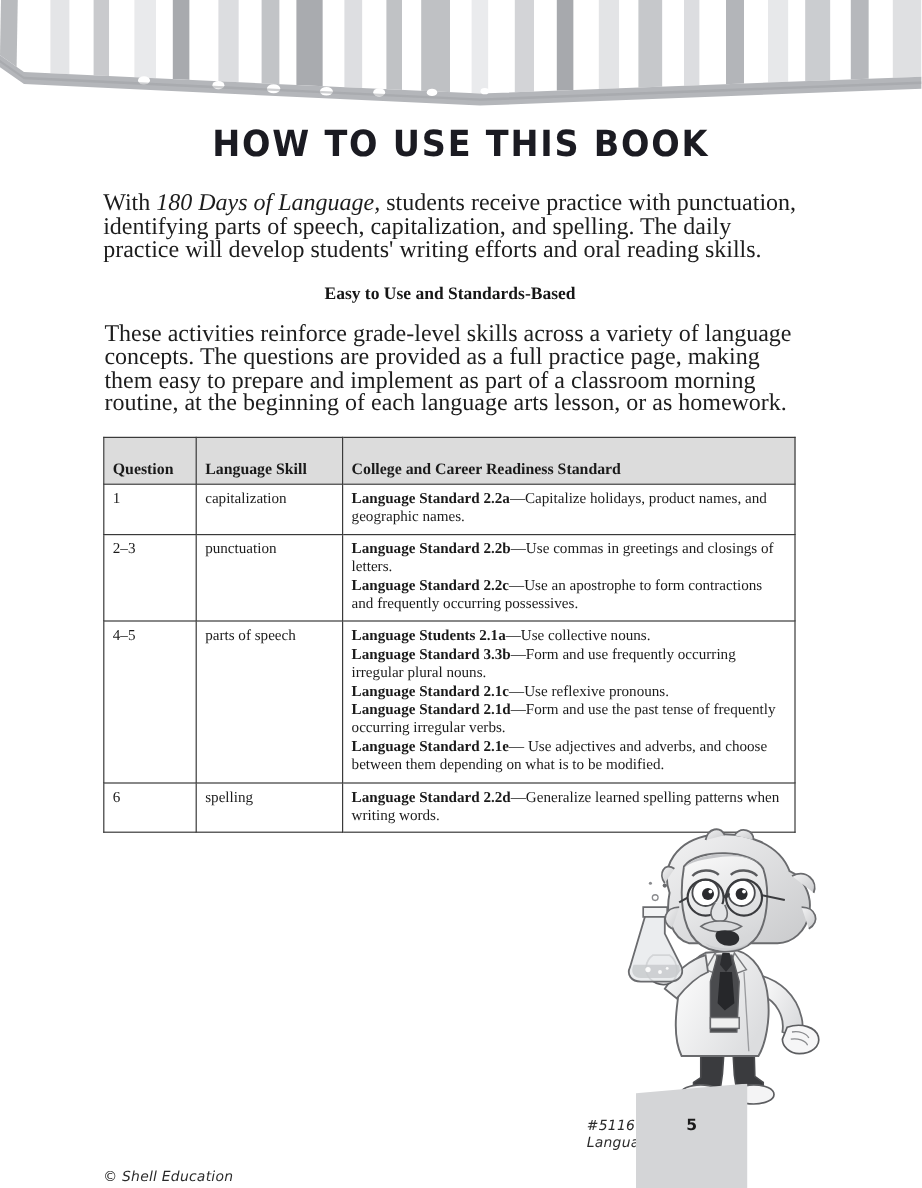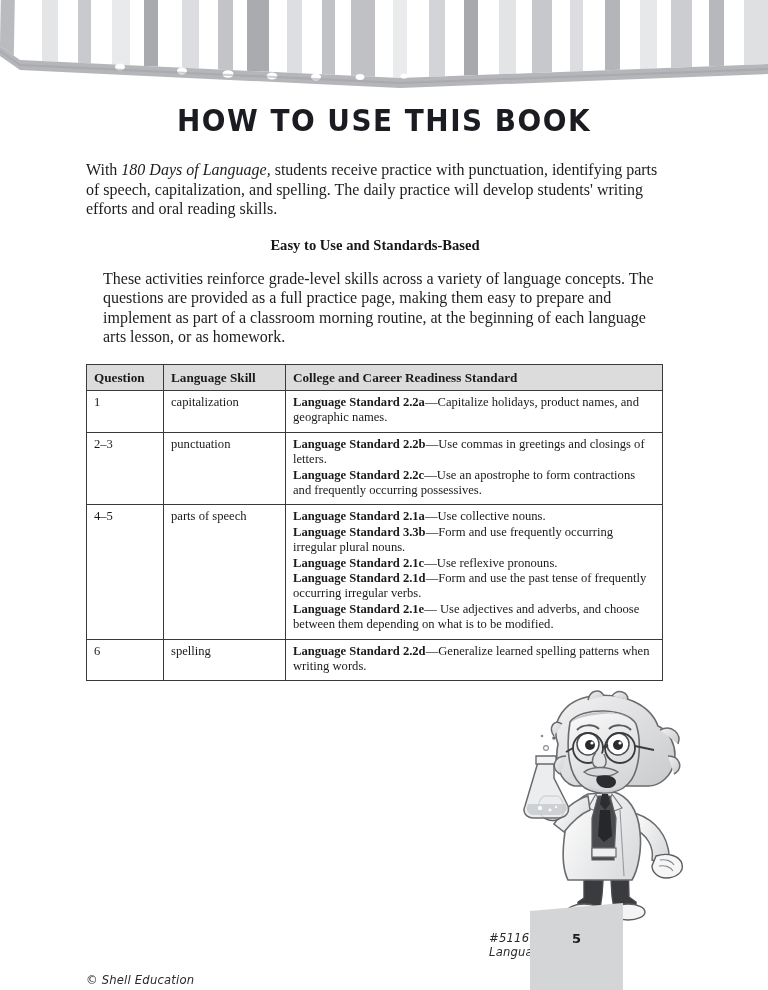--- a/index.html
+++ b/index.html
@@ -52,26 +52,26 @@
 
   .content {
     position: absolute;
     left: 86px;
     top: 160px;
     width: 578px;
   }
 
   p.para {
     margin: 0 0 17px 0;
-    font-size: 16px;
+    font-size: 20px;
     line-height: 19.5px;
     text-align: left;
     color: #1d1d1d;
   }
-  p.para.indent { margin-left: 17px; }
+  p.para.indent { margin-left: 1px; }
   .it { font-style: italic; }
   .sub {
     margin: 4px 0 14px 0;
     font-size: 14.6px;
     font-weight: bold;
     line-height: 19px;
     color: #161616;
     text-align: center;
   }
 
@@ -86,21 +86,21 @@
     border: 1px solid #3a3a3a;
     vertical-align: top;
     padding: 4px 7px 6px 7px;
     font-size: 12.6px;
     line-height: 15.4px;
   }
   table.std th {
     background: #dcdcdc;
     font-weight: bold;
     font-size: 13.2px;
-    padding-top: 5px;
+    padding-top: 18px;
     padding-bottom: 5px;
     text-align: left;
   }
   col.c1 { width: 77px; }
   col.c2 { width: 122px; }
   col.c3 { width: 377px; }
   td.qcell, td.skillcell { font-size: 12.6px; }
   .stdline { display: block; }
   .stdname { font-weight: bold; }
 
@@ -277,21 +277,21 @@
             <td class="skillcell">punctuation</td>
             <td>
               <span class="stdline"><span class="stdname">Language Standard 2.2b</span><span>—Use commas in greetings and closings of letters.</span></span>
               <span class="stdline"><span class="stdname">Language Standard 2.2c</span><span>—Use an apostrophe to form contractions and frequently occurring possessives.</span></span>
             </td>
           </tr>
           <tr>
             <td class="qcell">4–5</td>
             <td class="skillcell">parts of speech</td>
             <td>
-              <span class="stdline"><span class="stdname">Language Standard 2.1a</span><span>—Use collective nouns.</span></span>
+              <span class="stdline"><span class="stdname">Language Students 2.1a</span><span>—Use collective nouns.</span></span>
               <span class="stdline"><span class="stdname">Language Standard 3.3b</span><span>—Form and use frequently occurring irregular plural nouns.</span></span>
               <span class="stdline"><span class="stdname">Language Standard 2.1c</span><span>—Use reflexive pronouns.</span></span>
               <span class="stdline"><span class="stdname">Language Standard 2.1d</span><span>—Form and use the past tense of frequently occurring irregular verbs.</span></span>
               <span class="stdline"><span class="stdname">Language Standard 2.1e</span><span>— Use adjectives and adverbs, and choose between them depending on what is to be modified.</span></span>
             </td>
           </tr>
           <tr>
             <td class="qcell">6</td>
             <td class="skillcell">spelling</td>
             <td>

